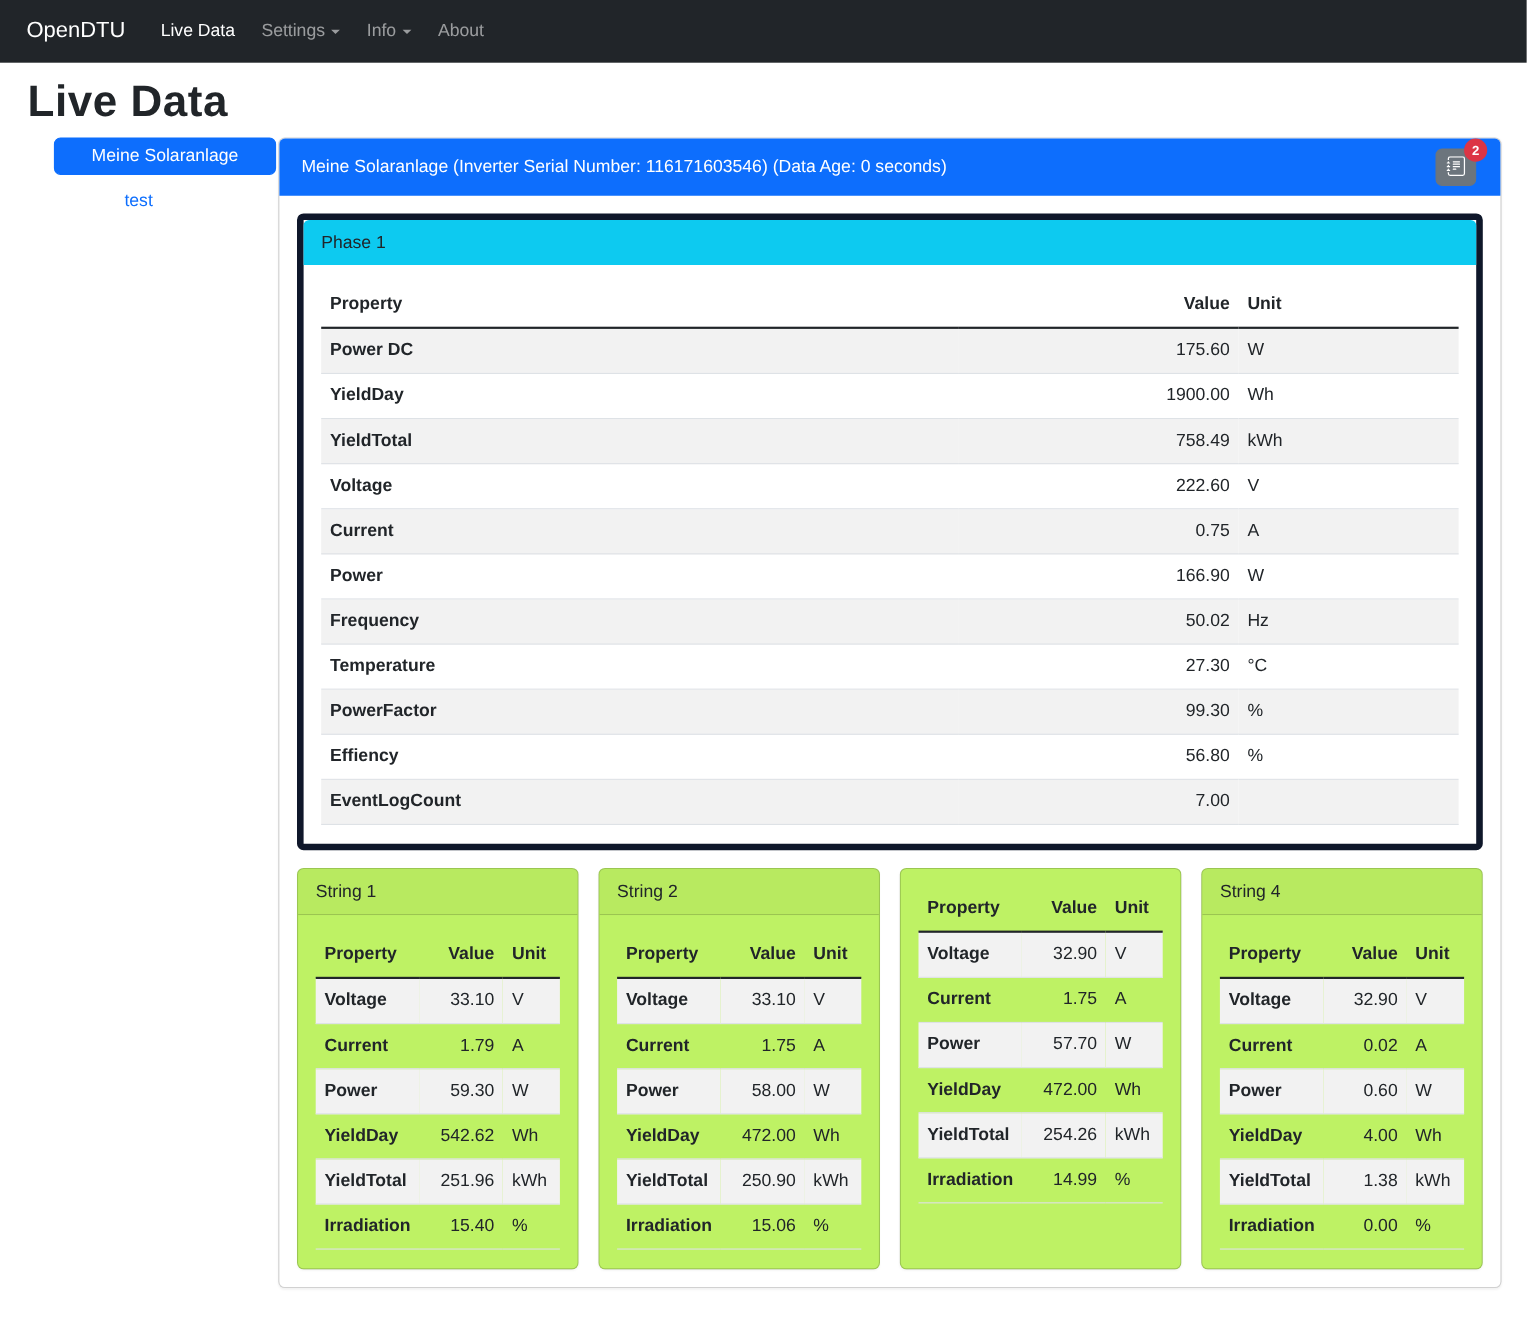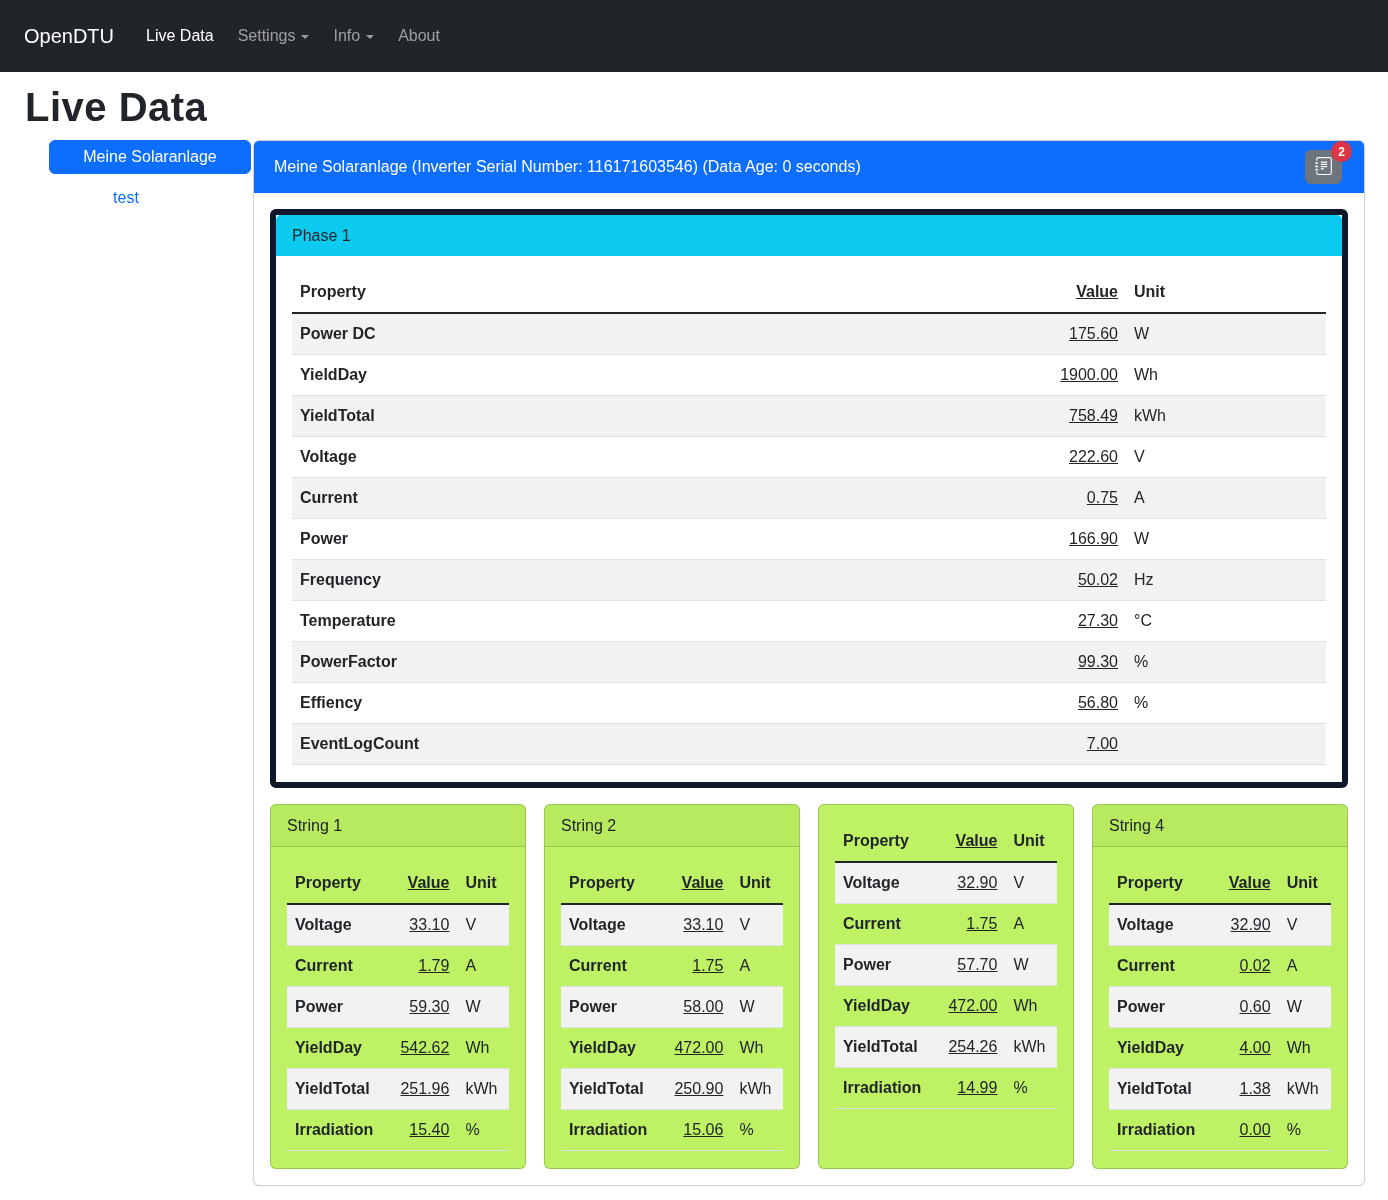--- a/index.html
+++ b/index.html
@@ -1,20 +1,20 @@
 <!DOCTYPE html>
 <html><head>
 <meta charset="utf-8">
 <style>
   * { margin:0; padding:0; box-sizing:border-box; }
   html,body { width:1388px; min-height:1200px; background:#ffffff; color:#212529;
     font-family:"Liberation Sans", sans-serif; font-size:16px; }
 
   
-  .navbar { background:#212529; height:72px; display:flex; align-items:center; padding:0 24px; }
+  .navbar { background:#212529; height:57px; display:flex; align-items:center; padding:0 24px; }
   .brand { color:#ffffff; font-size:20px; margin-right:24px; text-decoration:none; cursor:pointer; }
   .nav-list { display:flex; list-style:none; align-items:center; }
   .nav-item { color:rgba(255,255,255,.55); padding:8px 8px; margin-right:8px; cursor:pointer; white-space:nowrap; }
   .nav-item.active { color:#ffffff; }
   .caret { display:inline-block; width:0; height:0; border-top:4px solid currentColor;
     border-left:4px solid transparent; border-right:4px solid transparent; margin-left:6px; vertical-align:2px; }
 
   
   .page-title { font-size:40px; font-weight:600; margin:13px 0 10px 25px; letter-spacing:.5px; }
   .layout { display:flex; align-items:flex-start; padding:0 23px 20px 25px; }
@@ -43,21 +43,21 @@
     padding:0 16px; border-radius:5px 5px 0 0; }
   .phase-card-body { padding:16px 16px 17px 16px; }
 
   
   table { width:100%; border-collapse:collapse; font-size:16px; }
   th, td { padding:8px; line-height:24px; text-align:left; vertical-align:middle; }
   thead th { font-weight:700; border-bottom:2px solid #212529; }
   tbody td { border-bottom:1px solid #dee2e6; }
   tbody tr:nth-child(odd) td { background:#f2f2f2; }
   td.prop { font-weight:700; }
-  .col-val { text-align:right;text-decoration:underline; }
+  .col-val { text-align:right; }
   .phase-table .col-val { width:255px; }
   .phase-table .col-unit { width:200px; }
   .string-table .col-val { width:90px; }
   .string-table .col-unit { width:56px; }
 
   
   .strings-row { display:flex; gap:18px; }
   .string-card { flex:1; border:1px solid rgba(0,0,0,.18); border-radius:6px; background:#bef264;
     box-shadow:0 1px 2px rgba(0,0,0,.04); }
   .string-card-header { background:rgba(0,0,0,.03); border-bottom:1px solid rgba(0,0,0,.18);

